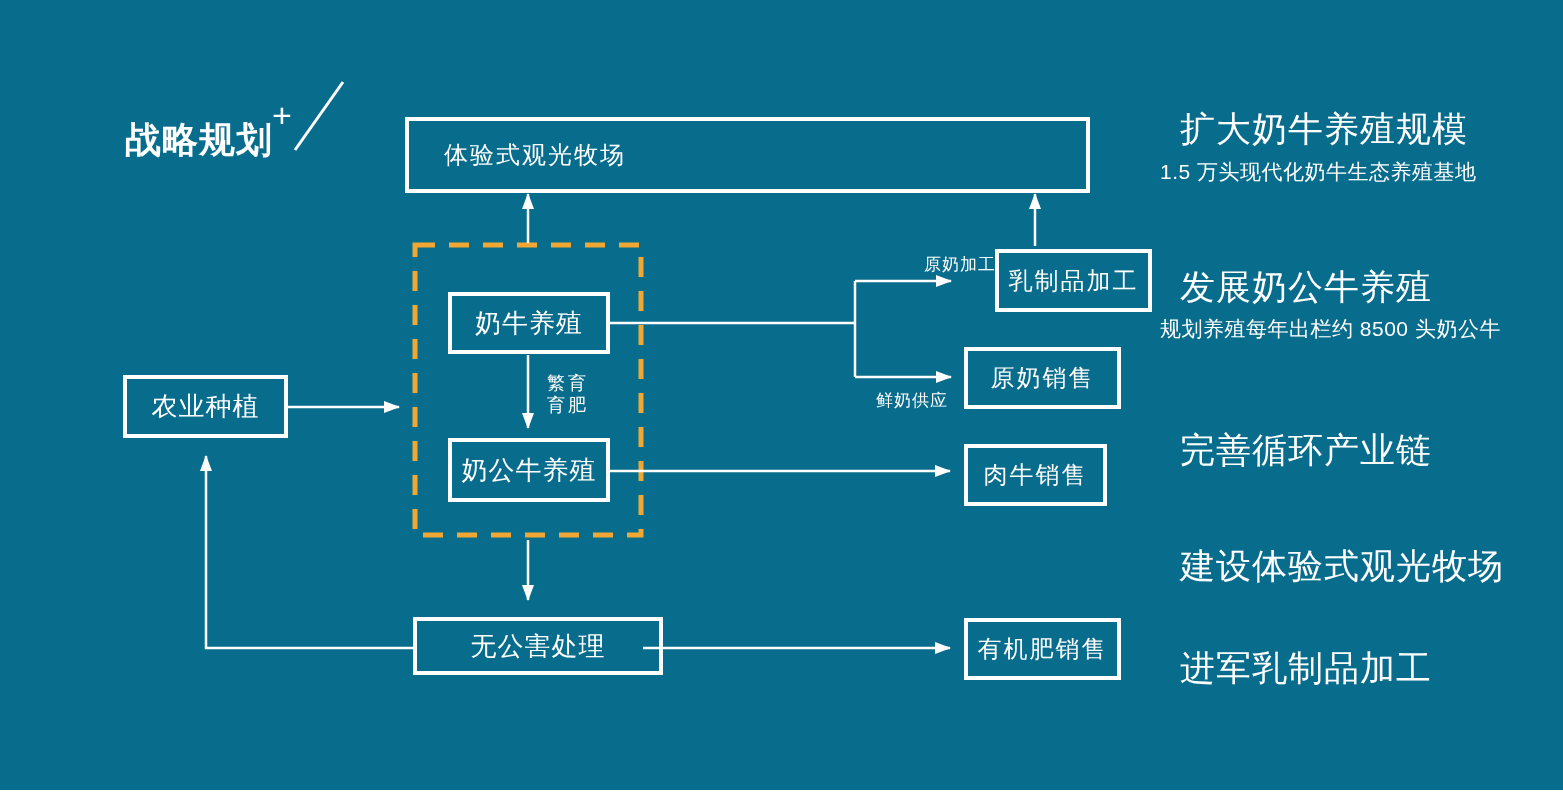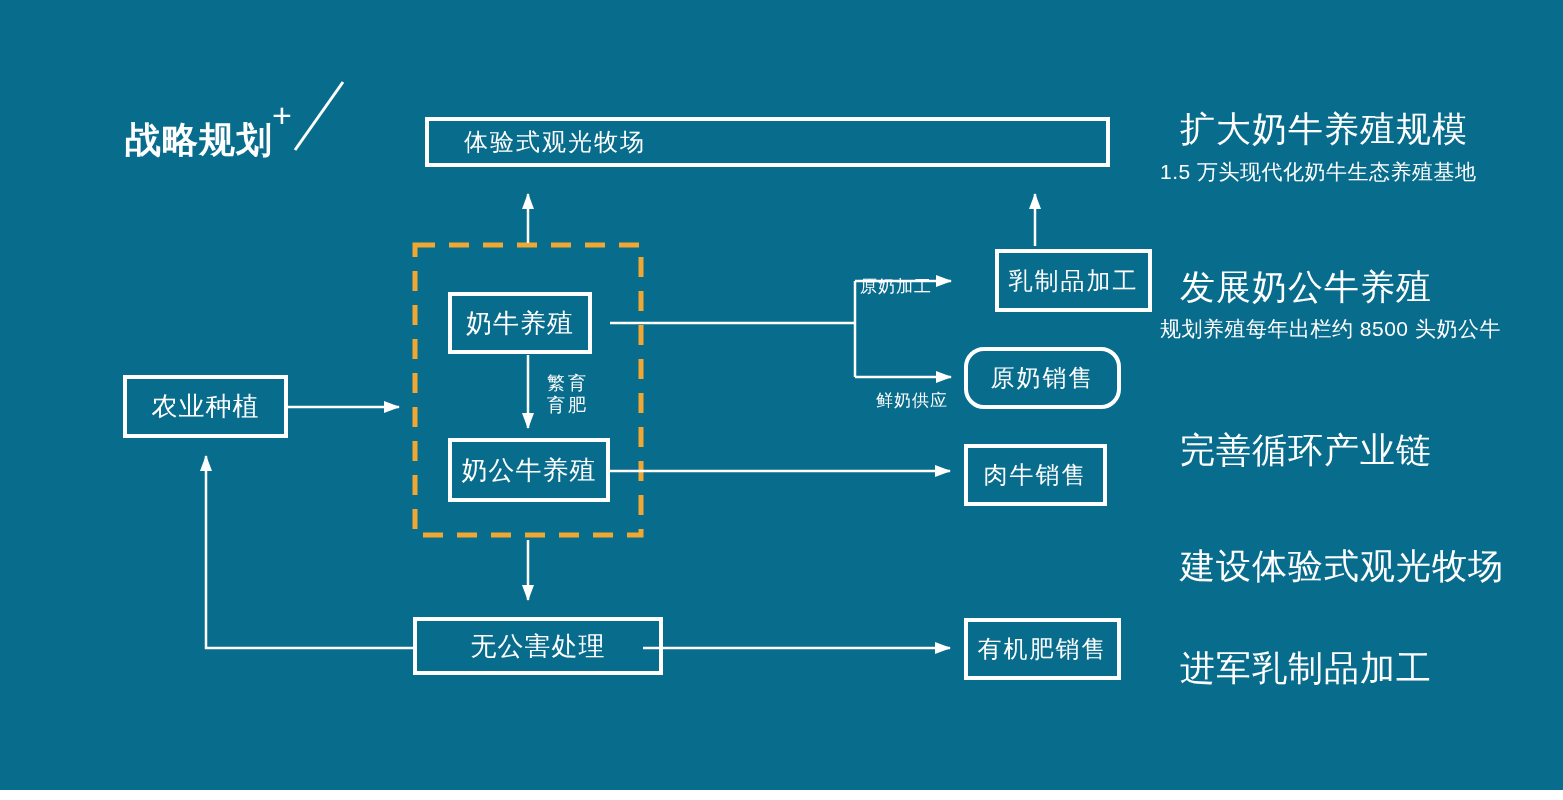--- a/index.html
+++ b/index.html
@@ -86,44 +86,44 @@
       <path d="M528,540 L528,600" marker-end="url(#arr)"></path>
       <path d="M643,648 L950,648" marker-end="url(#arr)"></path>
       <path d="M413,648 L206,648 L206,456" marker-end="url(#arr)"></path>
       <path d="M288,407 L399,407" marker-end="url(#arr)"></path>
     </g>
   </svg>
 
   <div class="abs main-title">战略规划</div>
   <div class="abs plus-glyph">+</div>
 
-  <div class="abs node top-wide" style="left:425px; top:117px; width:685px; height:50px;">体验式观光牧场</div>
+  <div class="abs node top-wide" style="left:405px; top:117px; width:685px; height:76px;">体验式观光牧场</div>
 
-  <div class="abs node" style="left:448px; top:292px; width:144px; height:62px;">奶牛养殖</div>
+  <div class="abs node" style="left:448px; top:292px; width:162px; height:62px;">奶牛养殖</div>
 
   <div class="abs node" style="left:448px; top:438px; width:162px; height:64px;">奶公牛养殖</div>
 
   <div class="abs node" style="left:123px; top:375px; width:165px; height:63px;">农业种植</div>
 
   <div class="abs node" style="left:413px; top:617px; width:250px; height:58px;">无公害处理</div>
 
   <div class="abs node small" style="left:964px; top:249px; width:157px; height:63px;margin-left:31px;">乳制品加工</div>
 
-  <div class="abs node small" style="left:964px; top:347px; width:157px; height:62px;border-radius:20px;">原奶销售</div>
+  <div class="abs node small" style="left:964px; top:347px; width:157px; height:62px;">原奶销售</div>
 
   <div class="abs node small" style="left:964px; top:444px; width:143px; height:62px;">肉牛销售</div>
 
   <div class="abs node small" style="left:964px; top:618px; width:157px; height:62px;">有机肥销售</div>
 
   <div class="abs edge-label two-line" style="left:539px; top:372px;margin-left:8px;">
     <div>繁育</div>
     <div>育肥</div>
   </div>
 
-  <div class="abs edge-label" style="left:860px; top:253px;margin-top:22px;">原奶加工</div>
+  <div class="abs edge-label" style="left:924px; top:253px;">原奶加工</div>
 
   <div class="abs edge-label" style="left:876px; top:389px;">鲜奶供应</div>
 
   <div class="abs hl-heading" style="top:106px;">扩大奶牛养殖规模</div>
   <div class="abs hl-sub" style="top:158px;">1.5 万头现代化奶牛生态养殖基地</div>
 
   <div class="abs hl-heading" style="top:264px;">发展奶公牛养殖</div>
   <div class="abs hl-sub" style="top:315px;">规划养殖每年出栏约 8500 头奶公牛</div>
 
   <div class="abs hl-heading" style="top:427px;">完善循环产业链</div>

